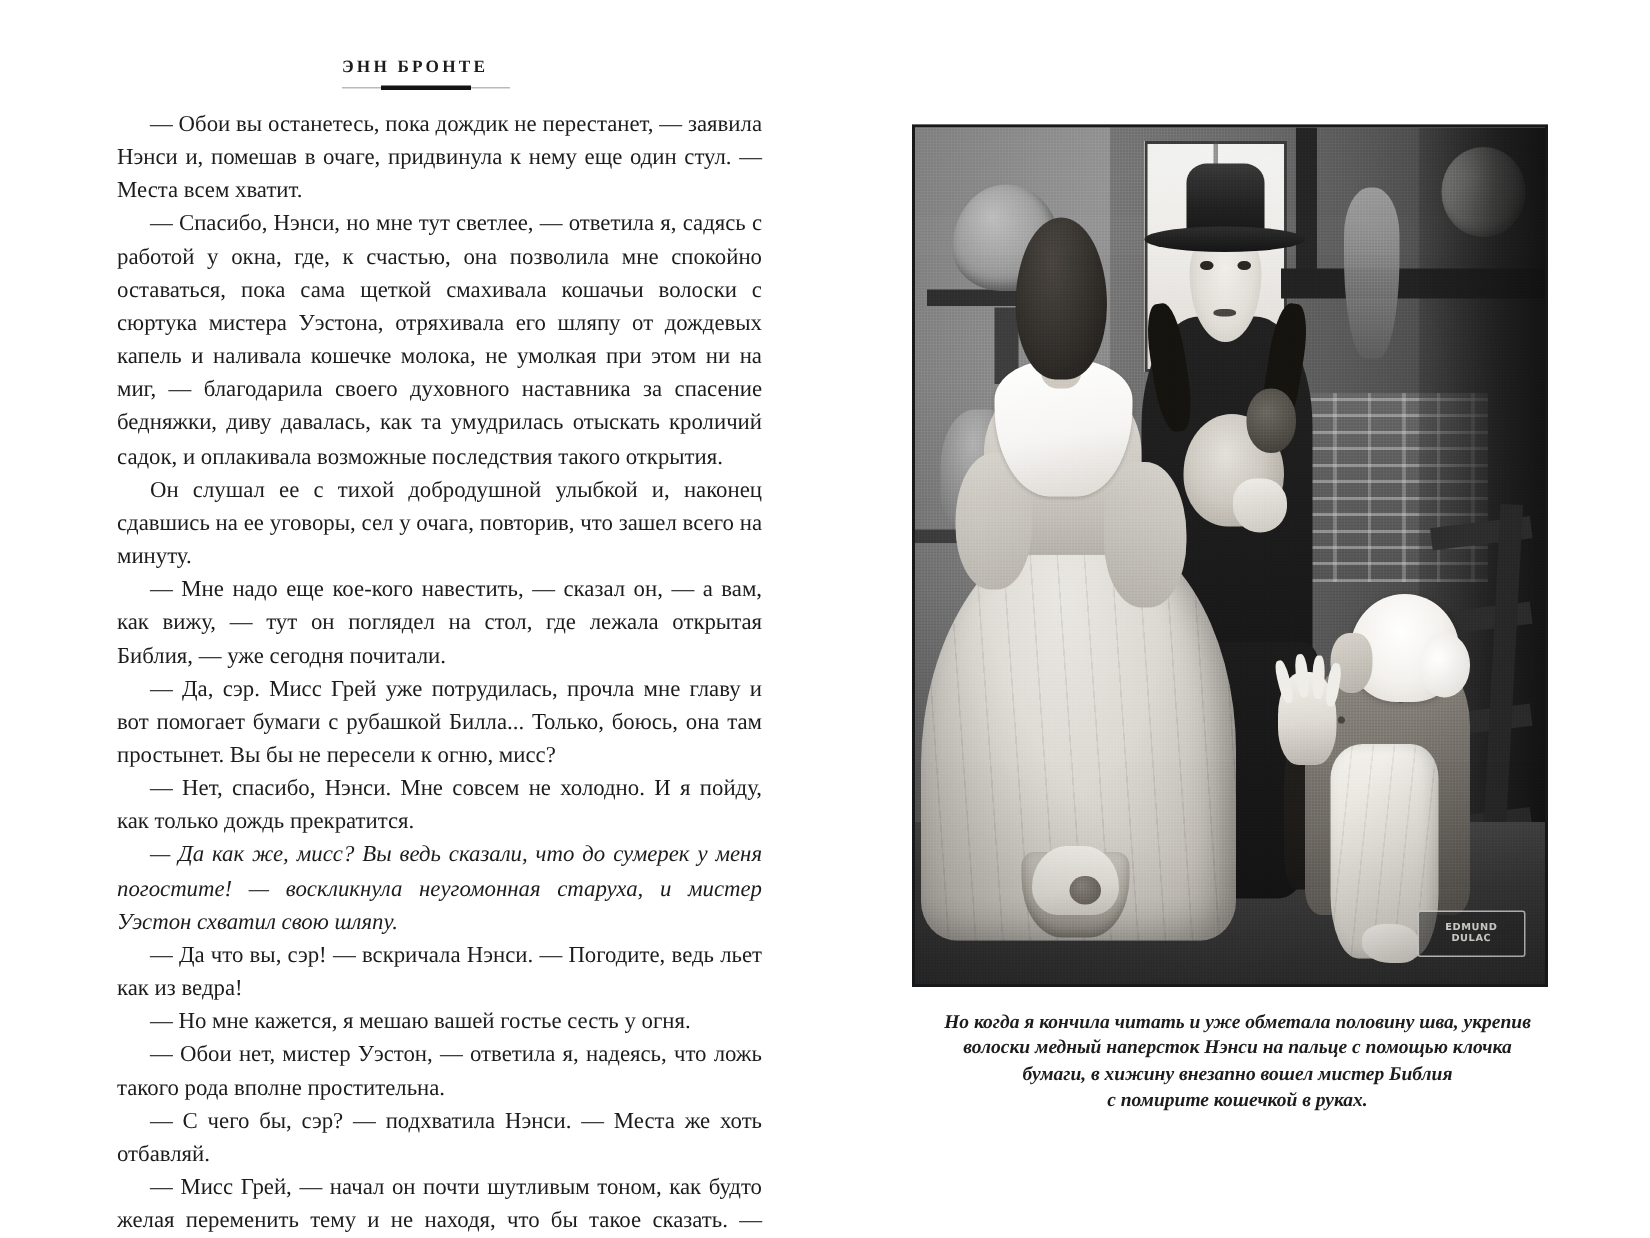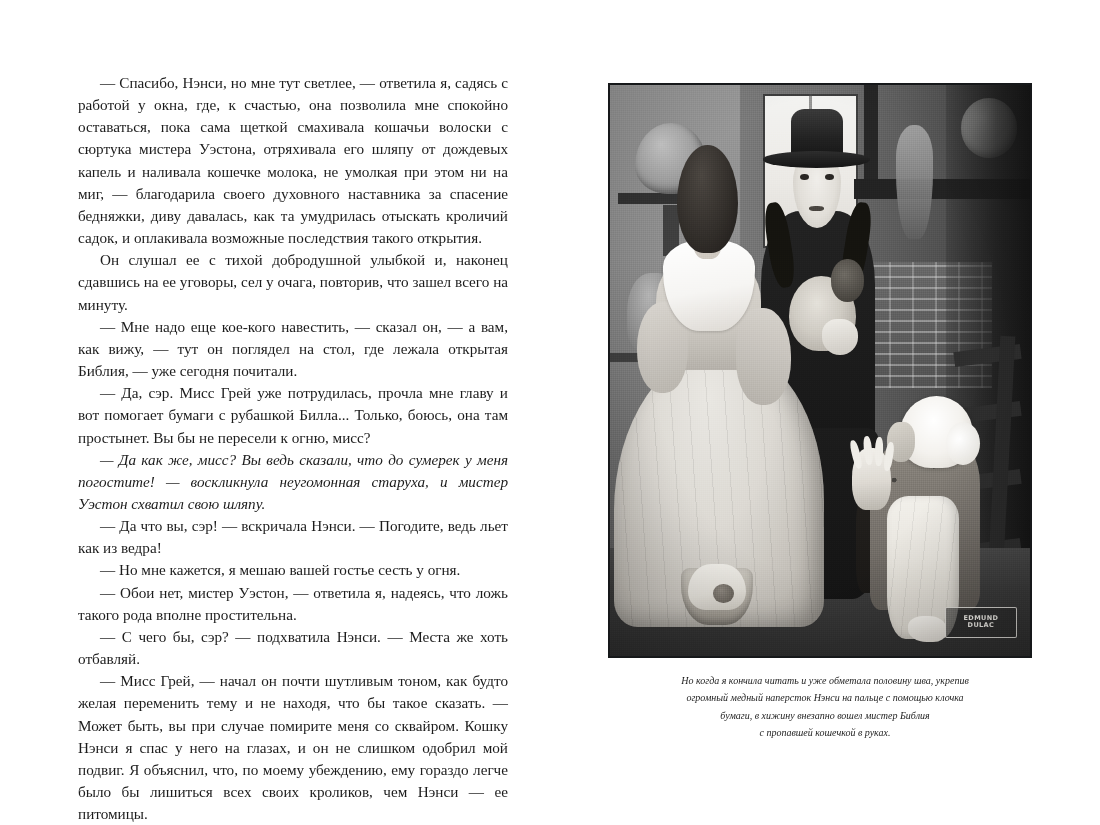--- a/index.html
+++ b/index.html
@@ -544,39 +544,50 @@
     background: radial-gradient(ellipse at 48% 44%, rgba(0,0,0,0) 52%, rgba(0,0,0,.22) 100%);
   }
 
   .caption {
     position: absolute;
     left: 28px;      
     top: 672px;
     width: 494px;
     text-align: center;
     font-style: italic;
-    font-size: 10px;
+    font-size: 13px;
     line-height: 17.4px;
     color: #1c1c1c;
+    font-weight: bold;
   }
   .caption .cl { display: block; white-space: nowrap; }
 </style>
 </head>
 <body>
 
 <div class="spread">
 
   <div class="page-left">
 
+    <div class="running-head">
+      <div class="running-head-title">ЭНН БРОНТЕ</div>
+      <div class="running-head-rule">
+        <div class="seg-light-l"></div>
+        <div class="seg-dark"></div>
+        <div class="seg-light-r"></div>
+      </div>
+    </div>
 
     <div class="body-col">
+      <p class="para">— Обои вы останетесь, пока дождик не перестанет, — заявила Нэнси и, помешав в очаге, придвинула к нему еще один стул. — Места всем хватит.</p>
       <p class="para">— Спасибо, Нэнси, но мне тут светлее, — ответила я, садясь с работой у окна, где, к счастью, она позволила мне спокойно оставаться, пока сама щеткой смахивала кошачьи волоски с сюртука мистера Уэстона, отряхивала его шляпу от дождевых капель и наливала кошечке молока, не умолкая при этом ни на миг, — благодарила своего духовного наставника за спасение бедняжки, диву давалась, как та умудрилась отыскать кроличий садок, и оплакивала возможные последствия такого открытия.</p>
       <p class="para">Он слушал ее с тихой добродушной улыбкой и, наконец сдавшись на ее уговоры, сел у очага, повторив, что зашел всего на минуту.</p>
       <p class="para">— Мне надо еще кое-кого навестить, — сказал он, — а вам, как вижу, — тут он поглядел на стол, где лежала открытая Библия, — уже сегодня почитали.</p>
       <p class="para">— Да, сэр. Мисс Грей уже потрудилась, прочла мне главу и вот помогает бумаги с рубашкой Билла... Только, боюсь, она там простынет. Вы бы не пересели к огню, мисс?</p>
+      <p class="para">— Нет, спасибо, Нэнси. Мне совсем не холодно. И я пойду, как только дождь прекратится.</p>
       <p class="para italic">— Да как же, мисс? Вы ведь сказали, что до сумерек у меня погостите! — воскликнула неугомонная старуха, и мистер Уэстон схватил свою шляпу.</p>
       <p class="para">— Да что вы, сэр! — вскричала Нэнси. — Погодите, ведь льет как из ведра!</p>
       <p class="para">— Но мне кажется, я мешаю вашей гостье сесть у огня.</p>
       <p class="para">— Обои нет, мистер Уэстон, — ответила я, надеясь, что ложь такого рода вполне простительна.</p>
       <p class="para">— С чего бы, сэр? — подхватила Нэнси. — Места же хоть отбавляй.</p>
       <p class="para">— Мисс Грей, — начал он почти шутливым тоном, как будто желая переменить тему и не находя, что бы такое сказать. — Может быть, вы при случае помирите меня со сквайром. Кошку Нэнси я спас у него на глазах, и он не слишком одобрил мой подвиг. Я объяснил, что, по моему убеждению, ему гораздо легче было бы лишиться всех своих кроликов, чем Нэнси — ее питомицы.</p>
     </div>
 
   </div>
 
@@ -662,18 +673,18 @@
           <span>DULAC</span>
         </div>
 
         <div class="plate-grain"></div>
         <div class="plate-vignette"></div>
       </div>
     </div>
 
     <div class="caption">
       <span class="cl">Но когда я кончила читать и уже обметала половину шва, укрепив</span>
-      <span class="cl">огромный медный наперсток Нэнси на пальце с помощью клочка</span>
+      <span class="cl">волоски медный наперсток Нэнси на пальце с помощью клочка</span>
       <span class="cl">бумаги, в хижину внезапно вошел мистер Библия</span>
-      <span class="cl">с пропавшей кошечкой в руках.</span>
+      <span class="cl">с помирите кошечкой в руках.</span>
     </div>
   </div>
 </div>
 
 </body></html>

